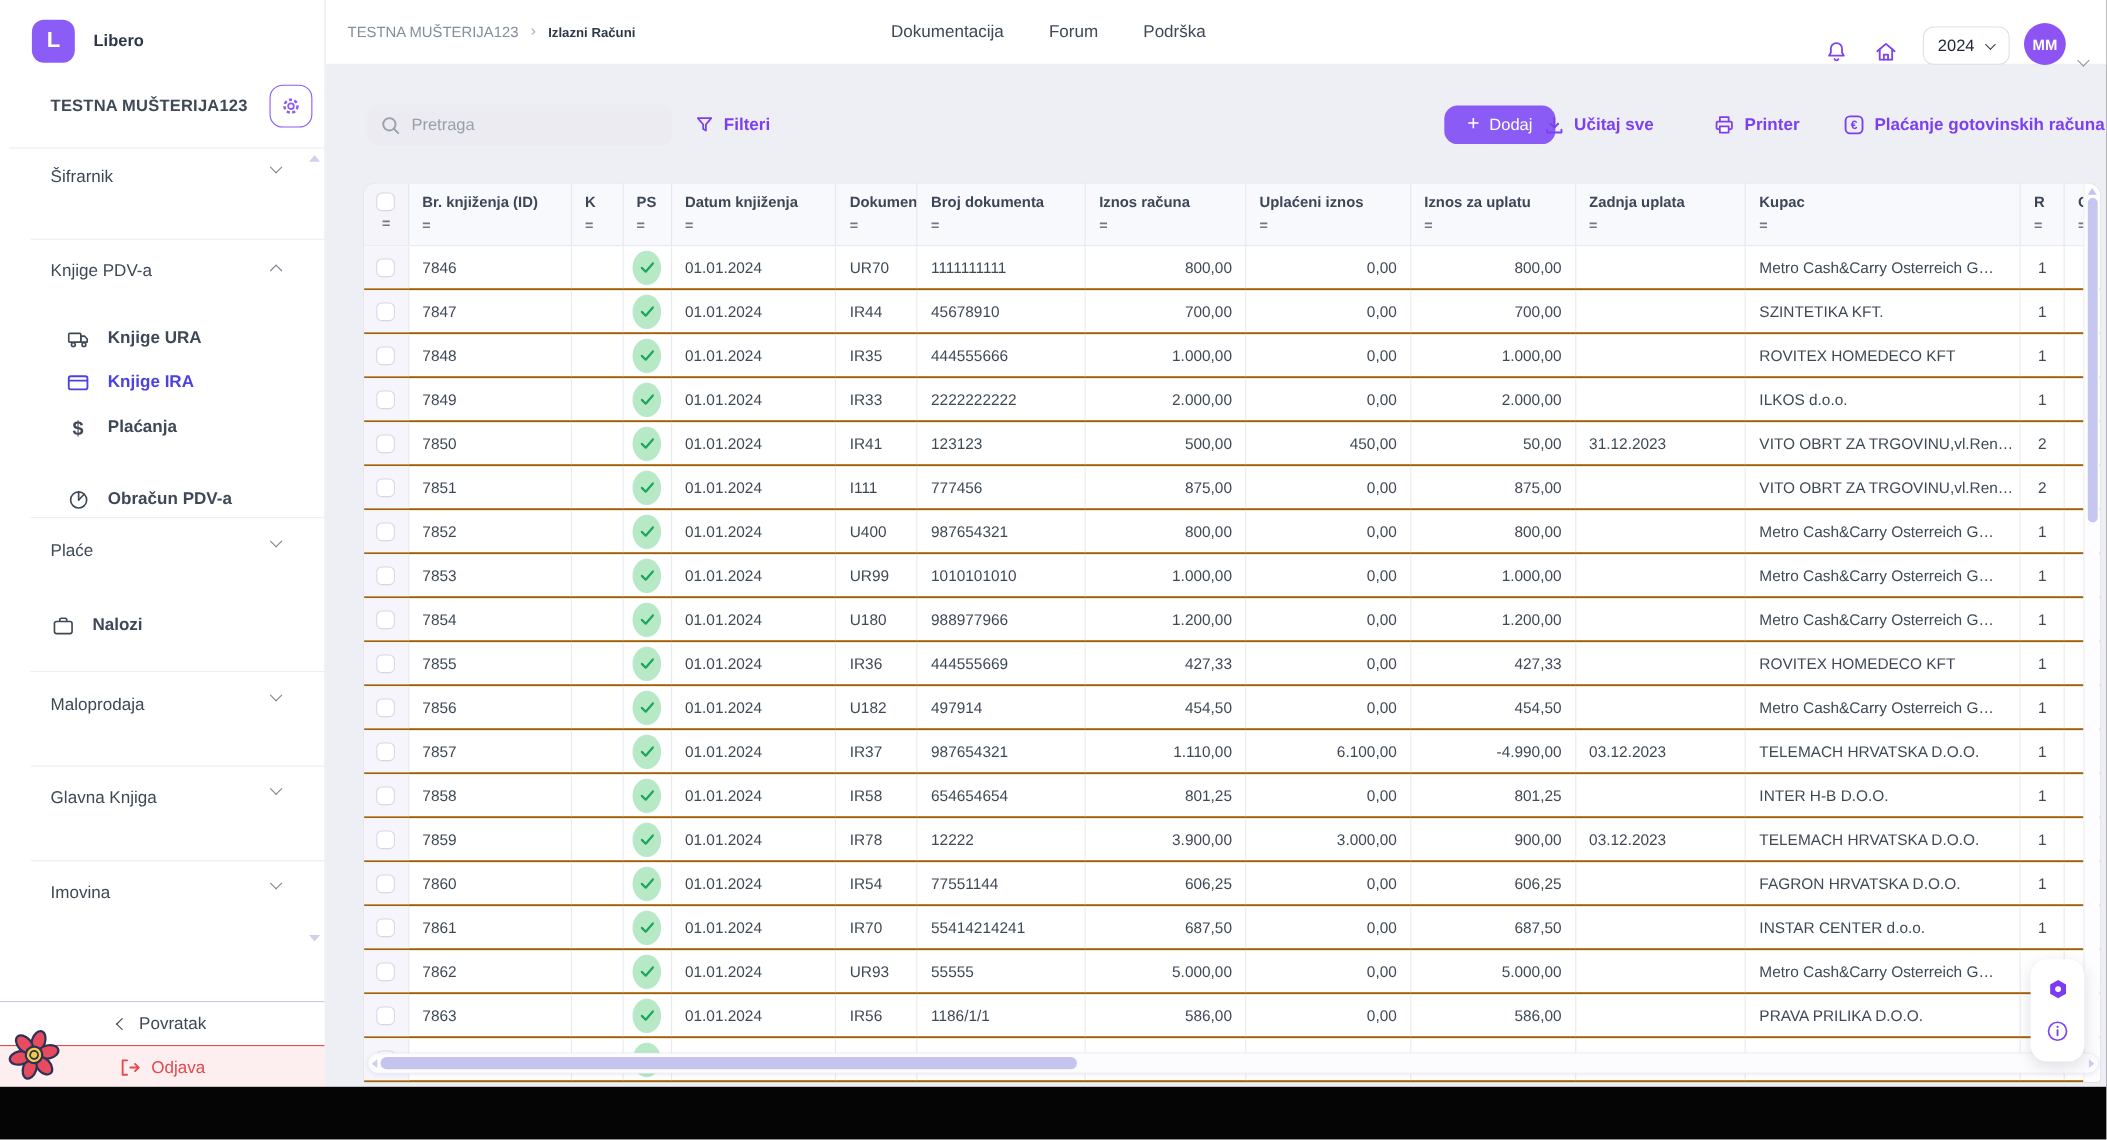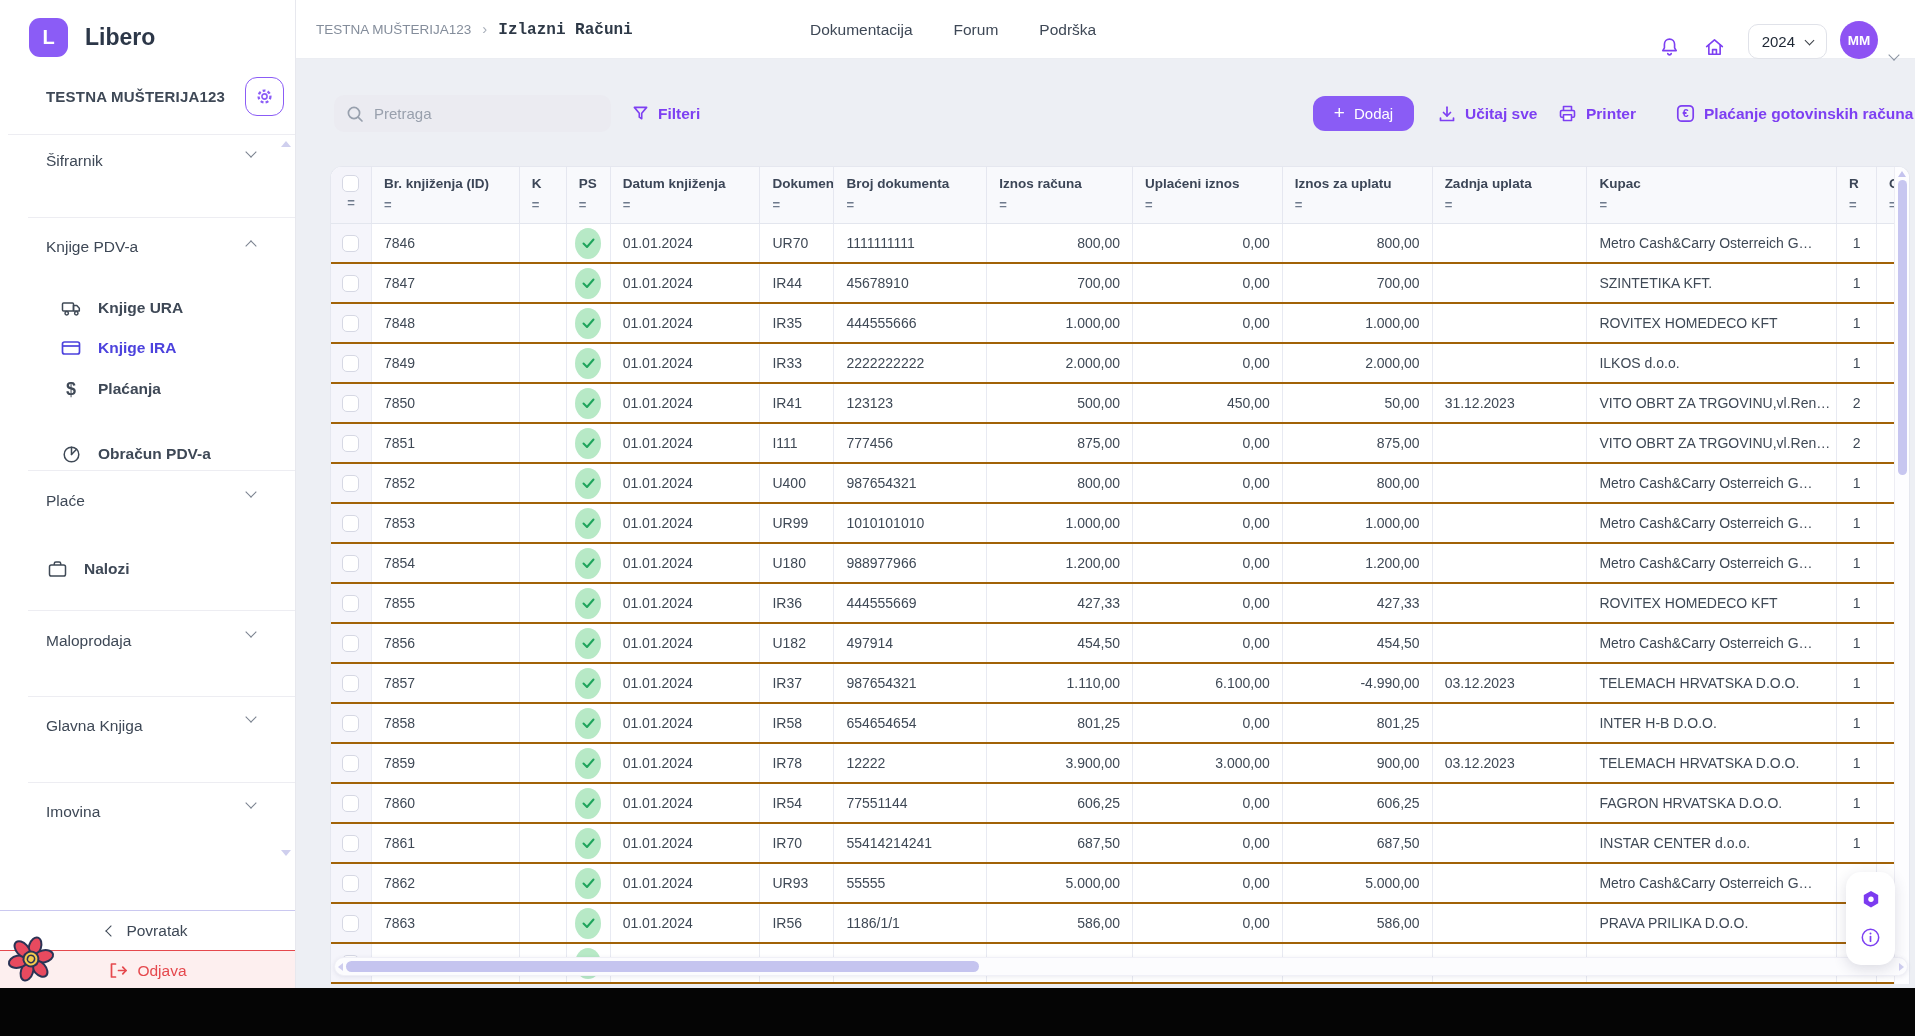--- a/index.html
+++ b/index.html
@@ -6,21 +6,21 @@
   body { background:#444; }
   .screen {
     position:relative; width:1915px; height:1036px; overflow:hidden;
     background:#edeff4; font-family:"Liberation Sans","DejaVu Sans",sans-serif;
     -webkit-font-smoothing:antialiased;
   }
   
   .sidebar { position:absolute; left:0; top:0; width:296px; height:990px; background:#fff; border-right:1px solid #e7e8ee; z-index:5; }
   .logo-row { position:absolute; left:29px; top:18px; display:flex; align-items:center; gap:17px; }
   .logo { width:39px; height:39px; border-radius:11px; background:#8b5cf6; color:#fff; font-weight:bold; font-size:20px; display:flex; align-items:center; justify-content:center; }
-  .logo-text { font-size:23px; font-weight:bold; color:#2c3748; }
+  .logo-text { font-size:15px; font-weight:bold; color:#2c3748; }
   .company-row { position:absolute; left:46px; right:11px; top:77px; height:39px; display:flex; align-items:center; justify-content:space-between; }
   .company-name { font-size:15px; font-weight:bold; color:#3e4856; letter-spacing:.2px; }
   .gear-btn { width:39px; height:39px; border-radius:12px; border:1.5px solid #8b5cf6; background:#fff; display:flex; align-items:center; justify-content:center; cursor:pointer; }
   .sdiv { position:absolute; left:28px; right:0; height:1px; background:#ededf2; }
   .nav-group { position:absolute; left:46px; right:40px; height:46px; display:flex; align-items:flex-start; justify-content:space-between; cursor:pointer; }
   .nav-label { font-size:15.5px; color:#3e4856; white-space:nowrap; }
   .chev { width:8px; height:8px; border-right:1.7px solid #7a828f; border-bottom:1.7px solid #7a828f; transform:rotate(45deg); margin-top:-4px; }
   .chev.up { transform:rotate(-135deg); margin-top:4px; }
   .nav-child { position:absolute; left:60px; right:20px; height:40px; display:flex; align-items:center; gap:16px; cursor:pointer; }
   .nav-child .nav-label { font-weight:600; }
@@ -32,21 +32,21 @@
   .side-arrow.down { top:850px; border-top:6px solid #cfcfee; }
   .back-row { position:absolute; left:0; right:0; top:910px; height:40px; border-top:1px solid #cac8f0; background:#fff; display:flex; align-items:center; justify-content:center; gap:11px; font-size:15.5px; color:#3e4856; cursor:pointer; }
   .back-chev { width:8px; height:8px; border-left:1.9px solid #3e4856; border-bottom:1.9px solid #3e4856; transform:rotate(45deg); }
   .logout-row { position:absolute; left:0; right:0; top:950px; height:40px; border-top:1px solid #e5484d; background:#fdefef; display:flex; align-items:center; justify-content:center; gap:10px; font-size:15.5px; color:#e5484d; cursor:pointer; }
   .flower { position:absolute; left:6px; top:934px; z-index:7; }
   
   .topbar { position:absolute; left:296px; top:0; right:0; height:59px; background:#fff; border-bottom:1px solid #ebedf2; z-index:3; }
   .breadcrumb { position:absolute; left:20px; top:0; height:59px; display:flex; align-items:center; gap:11px; }
   .bc-root { font-size:13.5px; color:#848d9b; cursor:pointer; }
   .bc-sep { color:#a7aeb9; font-size:15px; margin-top:-2px; }
-  .bc-current { font-size:16px; font-weight:bold; color:#2e3947;font-family:Liberation Mono, monospace; }
+  .bc-current { font-size:12px; font-weight:bold; color:#2e3947; }
   .top-nav { position:absolute; left:514px; top:0; height:59px; display:flex; align-items:center; gap:41px; }
   .top-nav-item { font-size:15.5px; color:#3e4856; cursor:pointer; }
   .top-right { position:absolute; right:17px; top:0; height:59px; display:flex; align-items:flex-end; }
   .icon-btn { display:flex; align-items:center; justify-content:center; cursor:pointer; }
   .year-pill { display:flex; align-items:center; gap:11px; border:1px solid #e0e2e9; border-radius:10px; padding:8px 13px; background:#fff; cursor:pointer; margin-left:22px; }
   .year-text { font-size:15px; color:#1f2835; }
   .chev-sm { width:7px; height:7px; border-right:1.8px solid #3b3f46; border-bottom:1.8px solid #3b3f46; transform:rotate(45deg); margin-top:-3px; }
   .avatar { width:38px; height:38px; border-radius:50%; background:#8e53f3; color:#fff; font-size:13.5px; font-weight:bold; display:flex; align-items:center; justify-content:center; margin-left:13px; cursor:pointer; }
   .chev-gray { width:8px; height:8px; border-right:1.8px solid #8a93a1; border-bottom:1.8px solid #8a93a1; transform:rotate(45deg); margin:-3px 0 0 12px; cursor:pointer; }
   
@@ -277,21 +277,21 @@
       <svg width="17" height="17" viewBox="0 0 18 18" fill="none" stroke="#7d3ff2" stroke-width="1.7" stroke-linejoin="round">
         <path d="M2.5 2.5h13l-5.2 6.2v5.8l-2.6-1.6V8.7z"></path>
       </svg>
     </span>
     <span>Filteri</span>
   </div>
   <button class="add-btn">
     <span class="add-plus">+</span>
     <span>Dodaj</span>
   </button>
-  <div class="link-btn" style="left:1438px;justify-content:flex-end;">
+  <div class="link-btn" style="left:1404px;justify-content:flex-end;">
     <span style="display:flex">
       <svg width="18" height="18" viewBox="0 0 18 18" fill="none" stroke="#7d3ff2" stroke-width="1.7" stroke-linecap="round" stroke-linejoin="round">
         <path d="M9 2.2v8.6"></path>
           <path d="M5.5 7.5 9 11l3.5-3.5"></path>
           <path d="M2.5 13v2.5h13V13"></path>
       </svg>
     </span>
     <span>Učitaj sve</span>
   </div>
   <div class="link-btn" style="left:1558px;">

